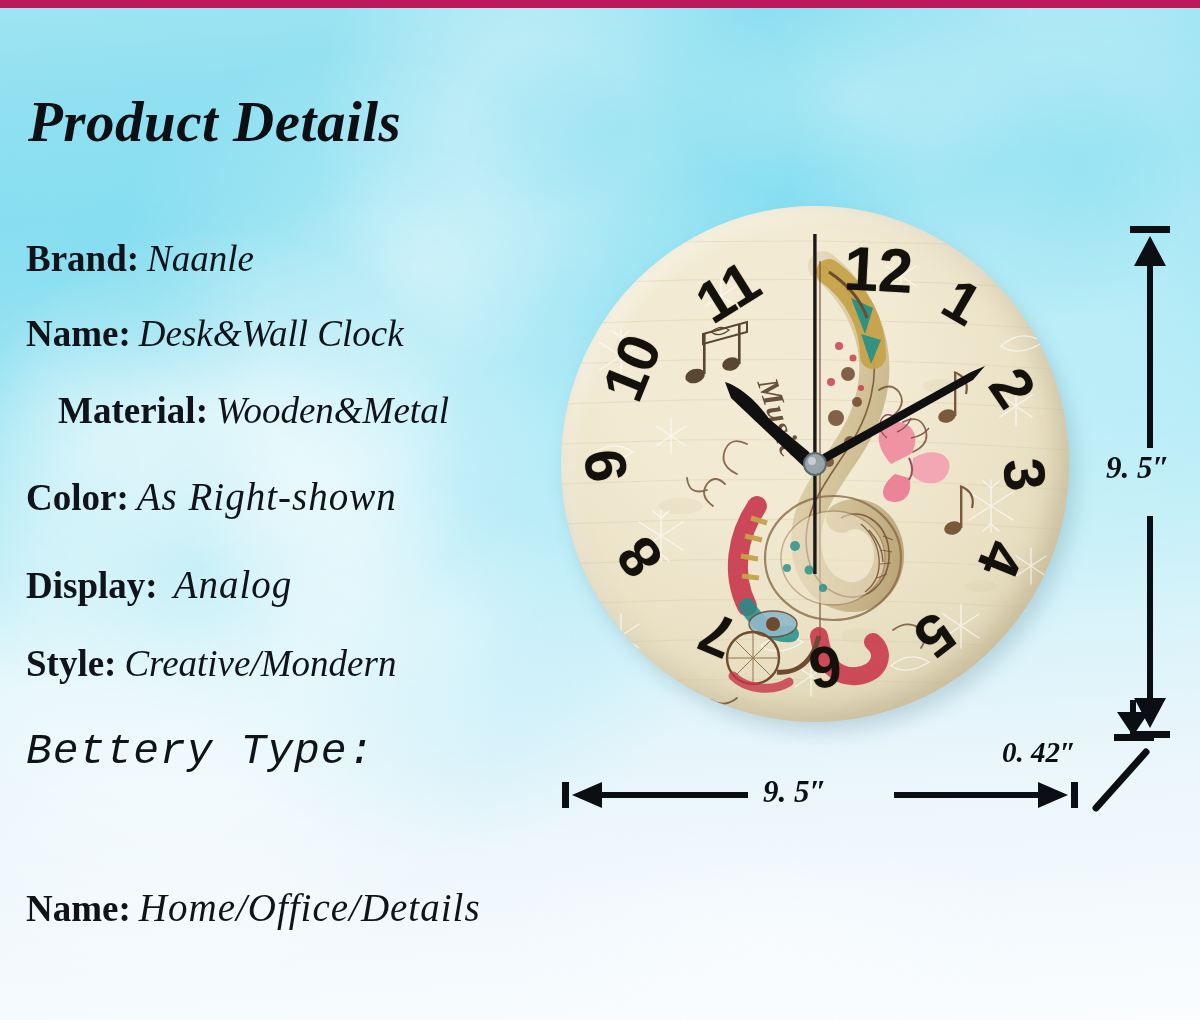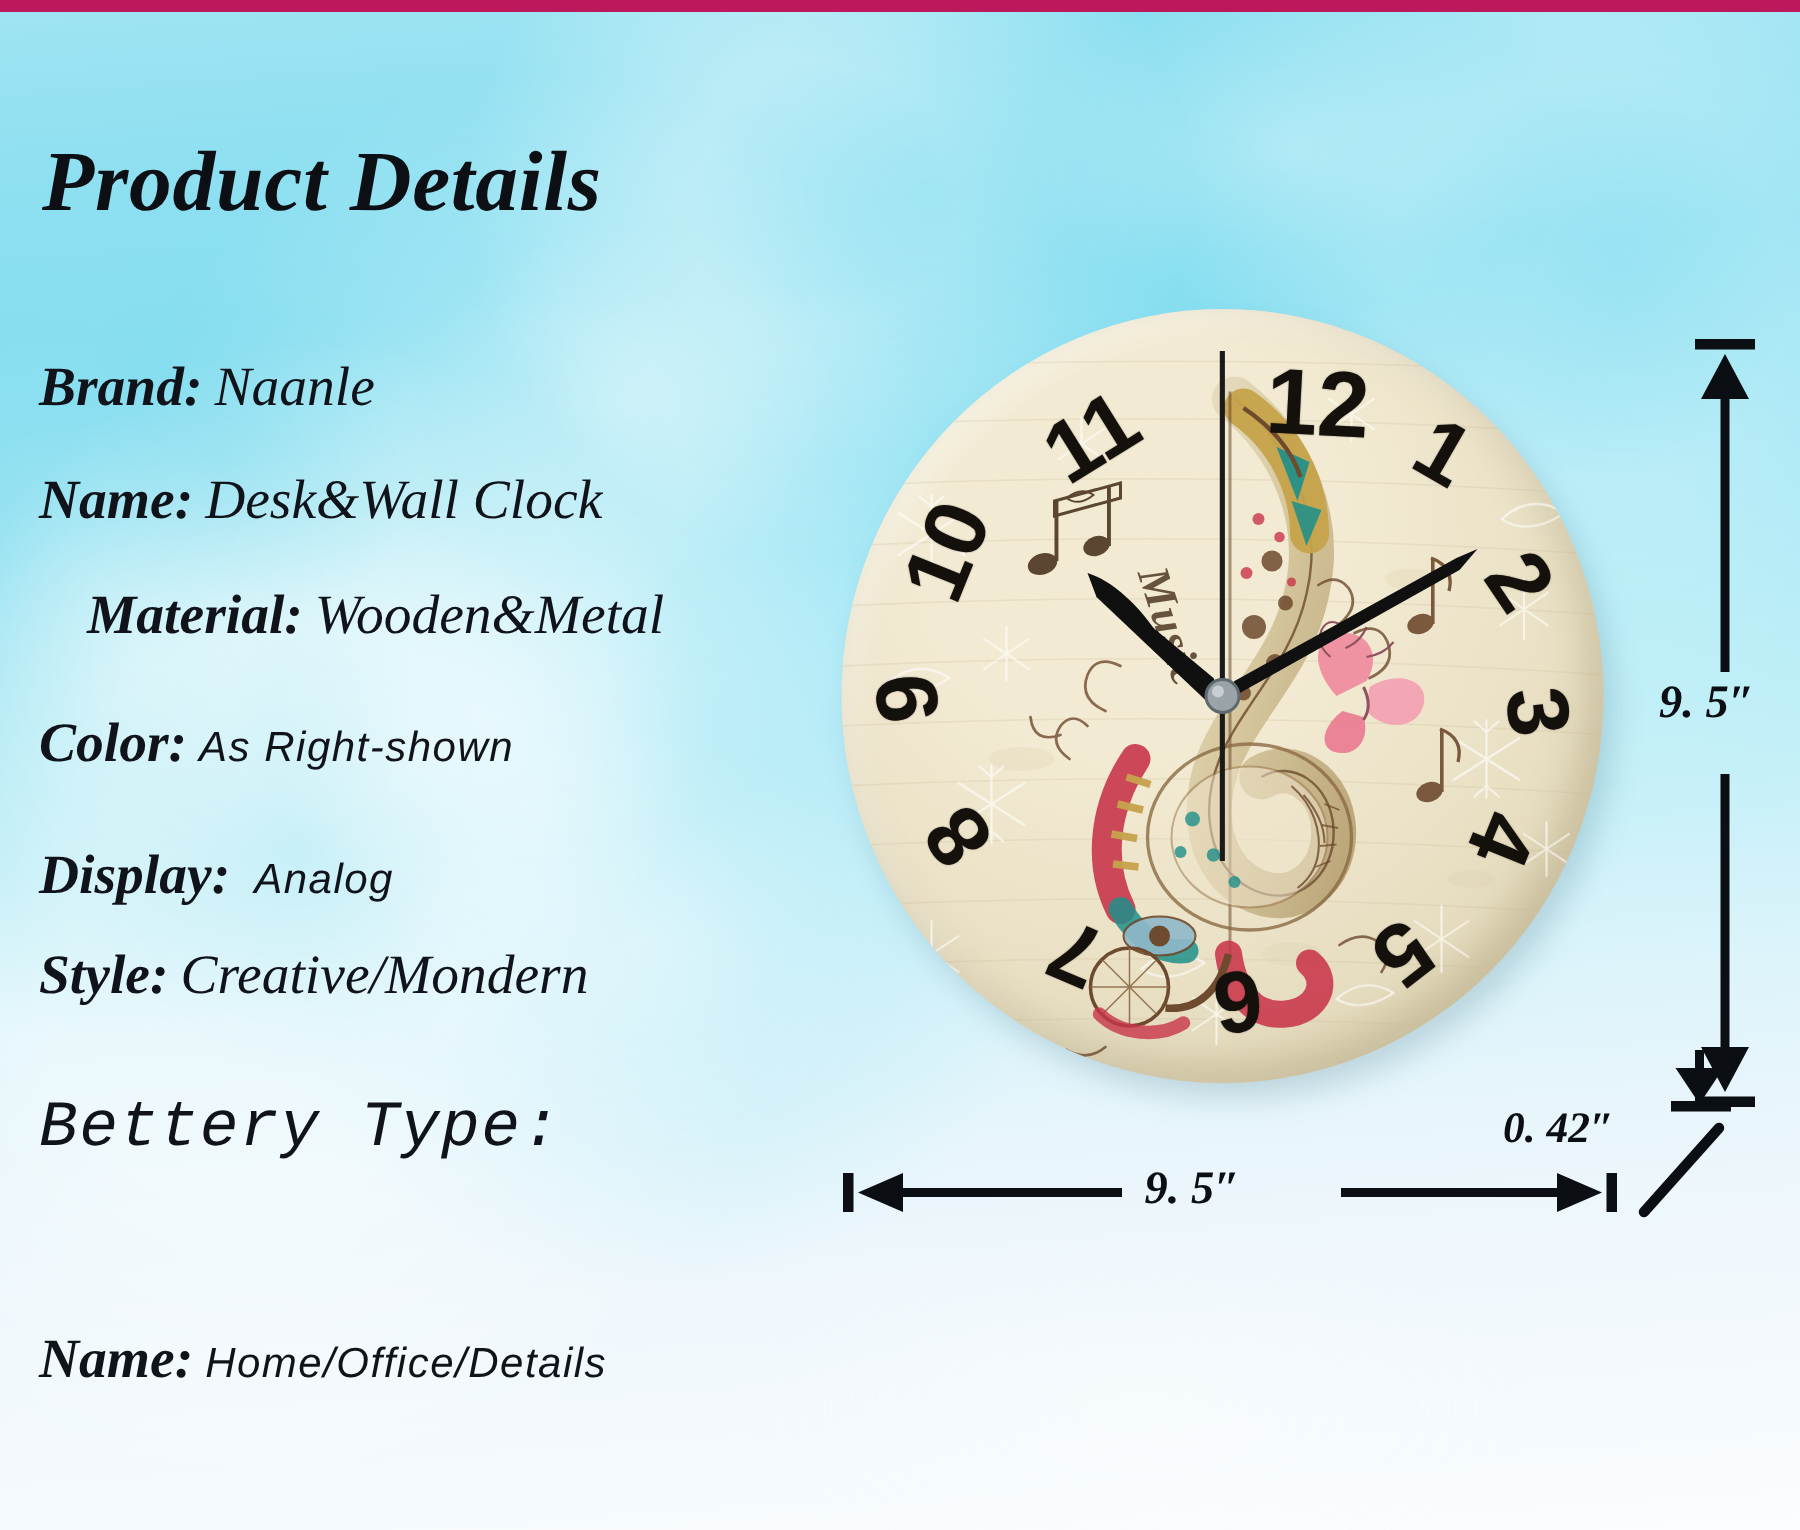--- a/index.html
+++ b/index.html
@@ -53,31 +53,31 @@
     white-space:nowrap;
   }
   .spec{
     position:absolute;left:26px;
     white-space:nowrap;
     color:#10141a;
     font-size:37px;line-height:1;
   }
   .spec .k{
     font-family:"Liberation Serif", serif;
-    font-style:italic;font-weight:bold;
+    font-weight:bold;
   }
   .spec .v{
     font-family:"Liberation Serif", serif;
     font-style:italic;font-weight:normal;
     padding-left:8px;
   }
   .spec.mono .v{
-    font-family:Liberation Sans, sans-serif;
+    font-family:Liberation Serif, serif;
     font-style:italic;font-weight:normal;
-    font-size:28px;
+    font-size:39px;
     letter-spacing:1px;
   }
   .spec.allmono .k,
   .spec.allmono .v{
     font-family:"Liberation Mono", monospace;
     font-style:italic;
     letter-spacing:1px;
   }
   .spec.allmono .k{font-weight:normal;font-size:43px;}
 
@@ -181,21 +181,21 @@
   </div>
 
   <div class="spec mono" style="top:477px;">
     <span class="k">Color:</span><span class="v">As Right-shown</span>
   </div>
 
   <div class="spec mono" style="top:565px;">
     <span class="k">Display:</span><span class="v" style="padding-left:16px;">Analog</span>
   </div>
 
-  <div class="spec" style="top:632px;">
+  <div class="spec" style="top:645px;">
     <span class="k">Style:</span><span class="v">Creative/Mondern</span>
   </div>
 
   <div class="spec allmono" style="top:730px;">
     <span class="k">Bettery Type:</span>
   </div>
 
 
   <div class="spec mono" style="top:888px;">
     <span class="k">Name:</span><span class="v">Home/Office/Details</span>

